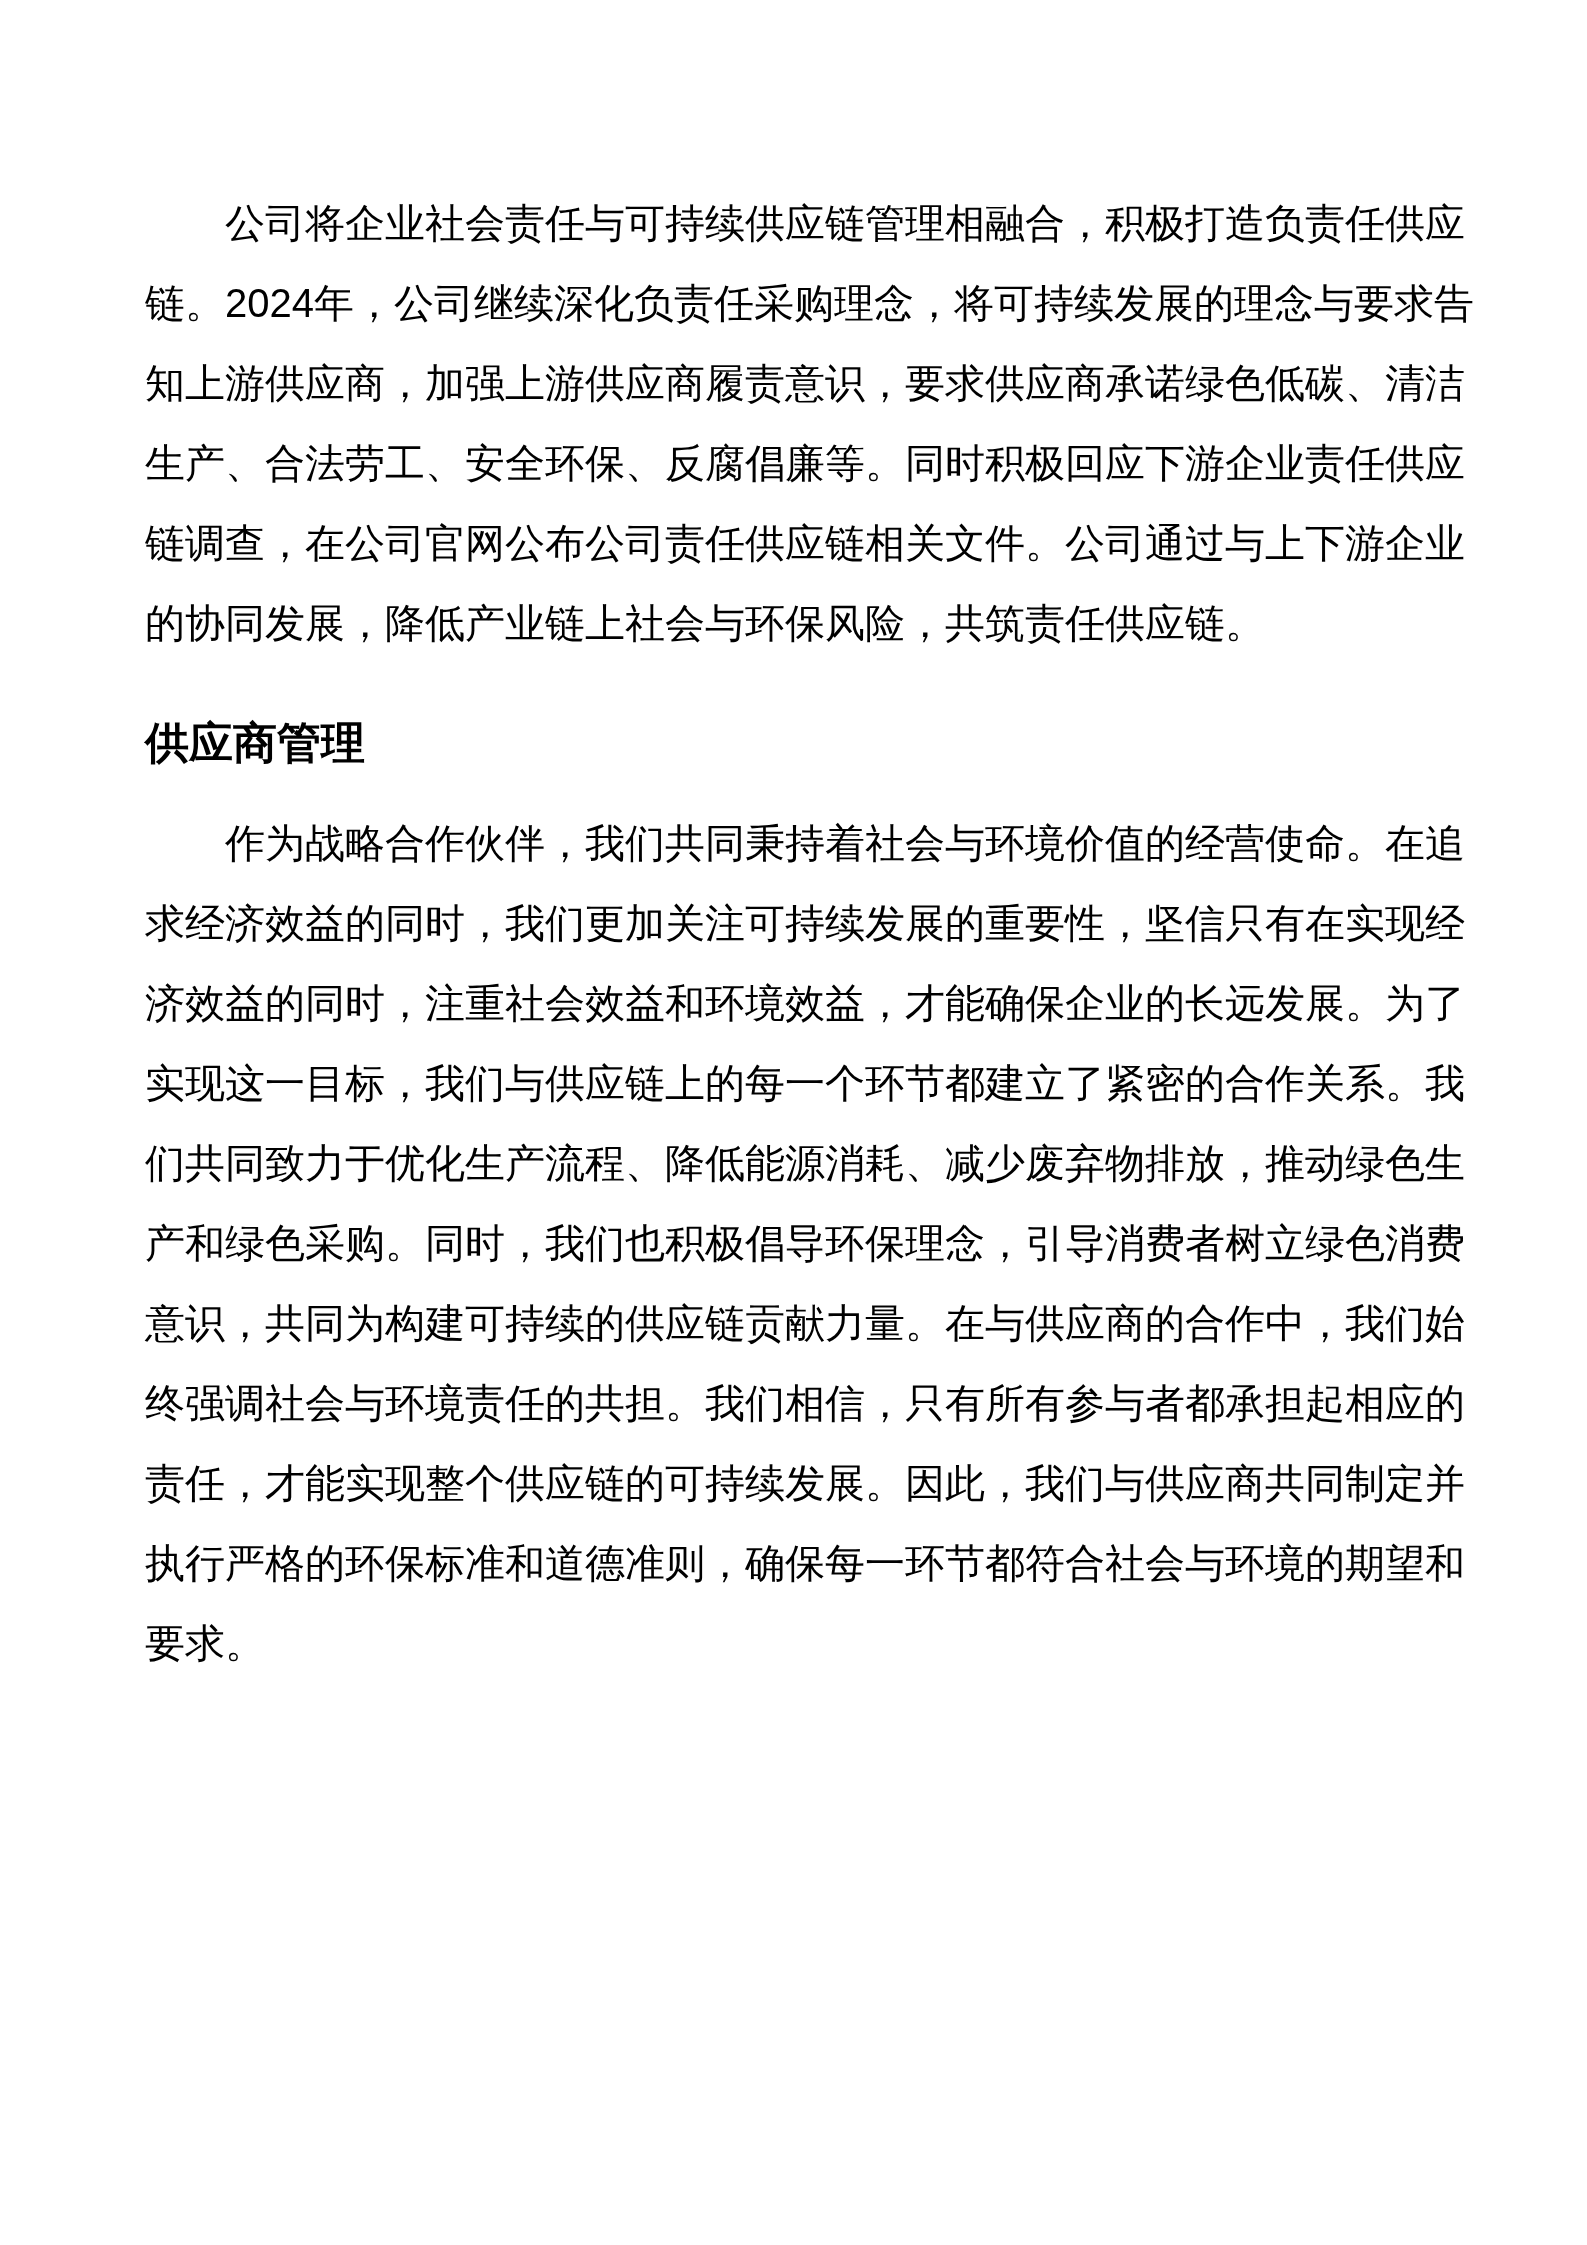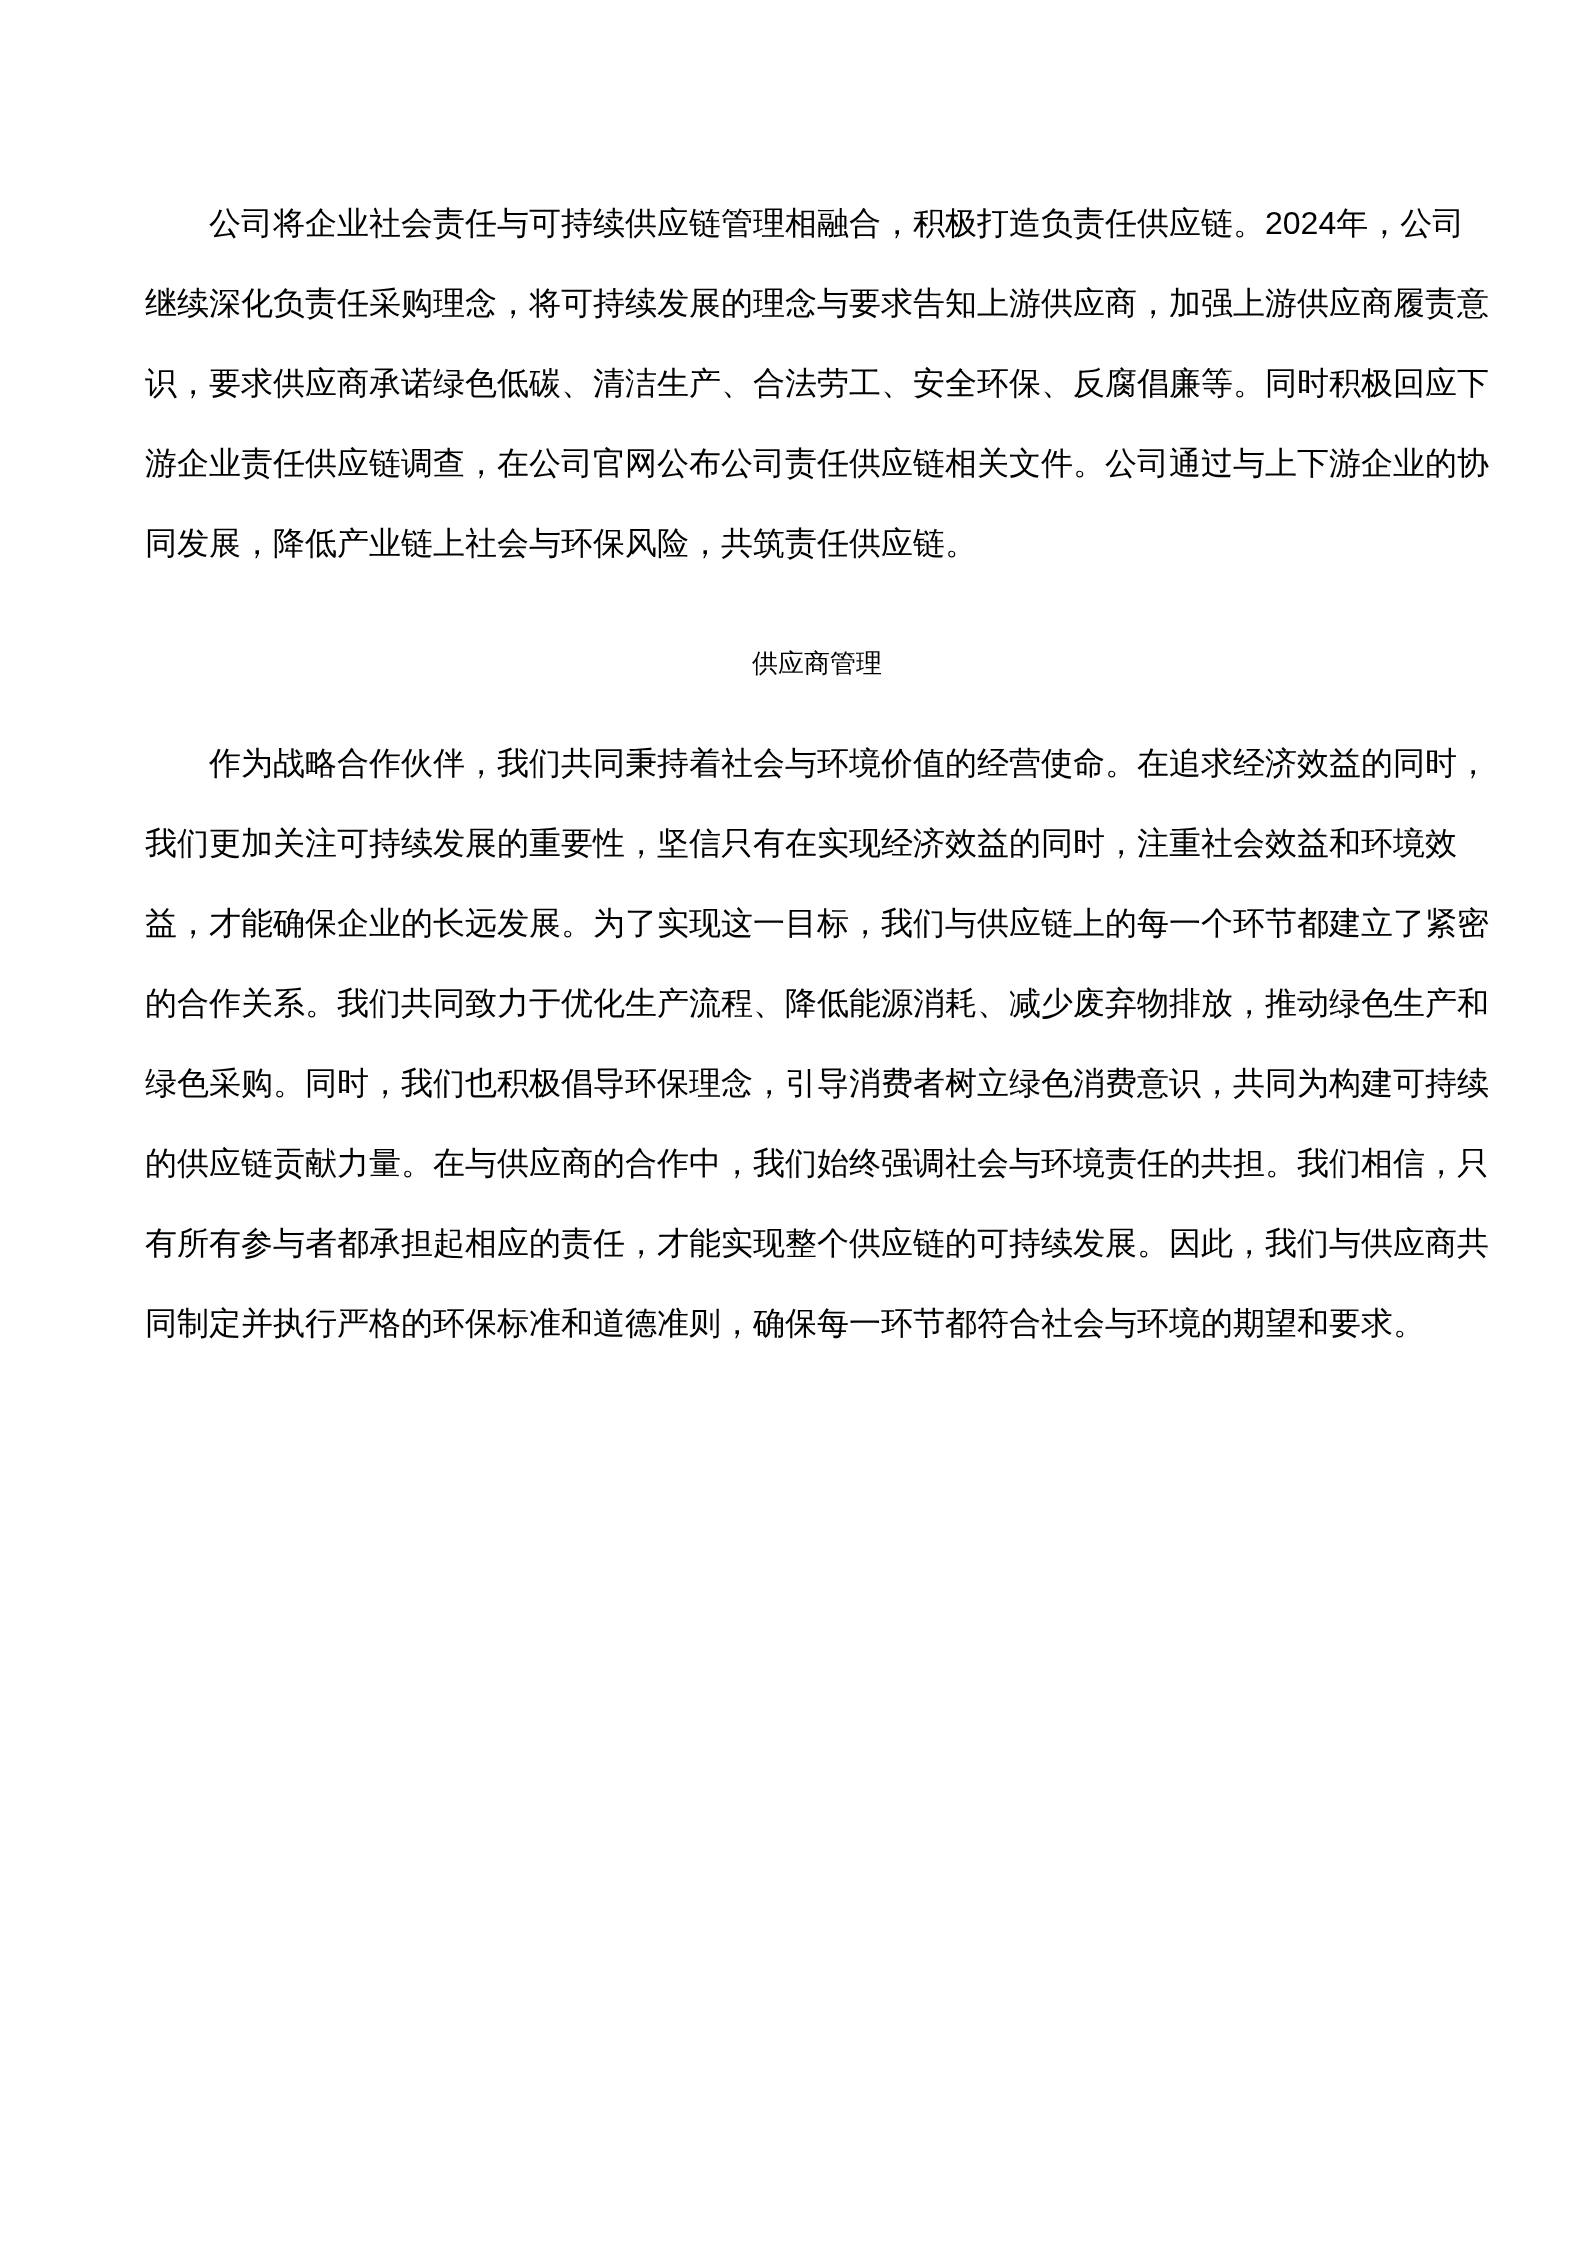--- a/index.html
+++ b/index.html
@@ -13,34 +13,33 @@
     height: 2245px;
     box-sizing: border-box;
     background: #ffffff;
     color: #000000;
     padding: 183px 98px 0 145px;
     font-family: "Liberation Sans", sans-serif;
     overflow: hidden;
   }
   .para {
     margin: 0 0 26px 0;
-    font-size: 32px;
+    font-size: 40px;
     line-height: 80px;
     text-indent: 2em;
     text-align: left;
     word-break: normal;
     overflow-wrap: break-word;
   }
   .heading {
     margin: 40px 0 20px 0;
-    font-size: 26px;
+    font-size: 44px;
     line-height: 80px;
-    font-weight: normal;
+    font-weight: bold;
     text-indent: 0;
-    text-align: center;
   }
 </style>
 </head>
 <body>
 
 <div class="page">
   <p class="para">公司将企业社会责任与可持续供应链管理相融合，积极打造负责任供应链。2024年，公司继续深化负责任采购理念，将可持续发展的理念与要求告知上游供应商，加强上游供应商履责意识，要求供应商承诺绿色低碳、清洁生产、合法劳工、安全环保、反腐倡廉等。同时积极回应下游企业责任供应链调查，在公司官网公布公司责任供应链相关文件。公司通过与上下游企业的协同发展，降低产业链上社会与环保风险，共筑责任供应链。</p>
 
 
   <h2 class="heading">供应商管理</h2>

